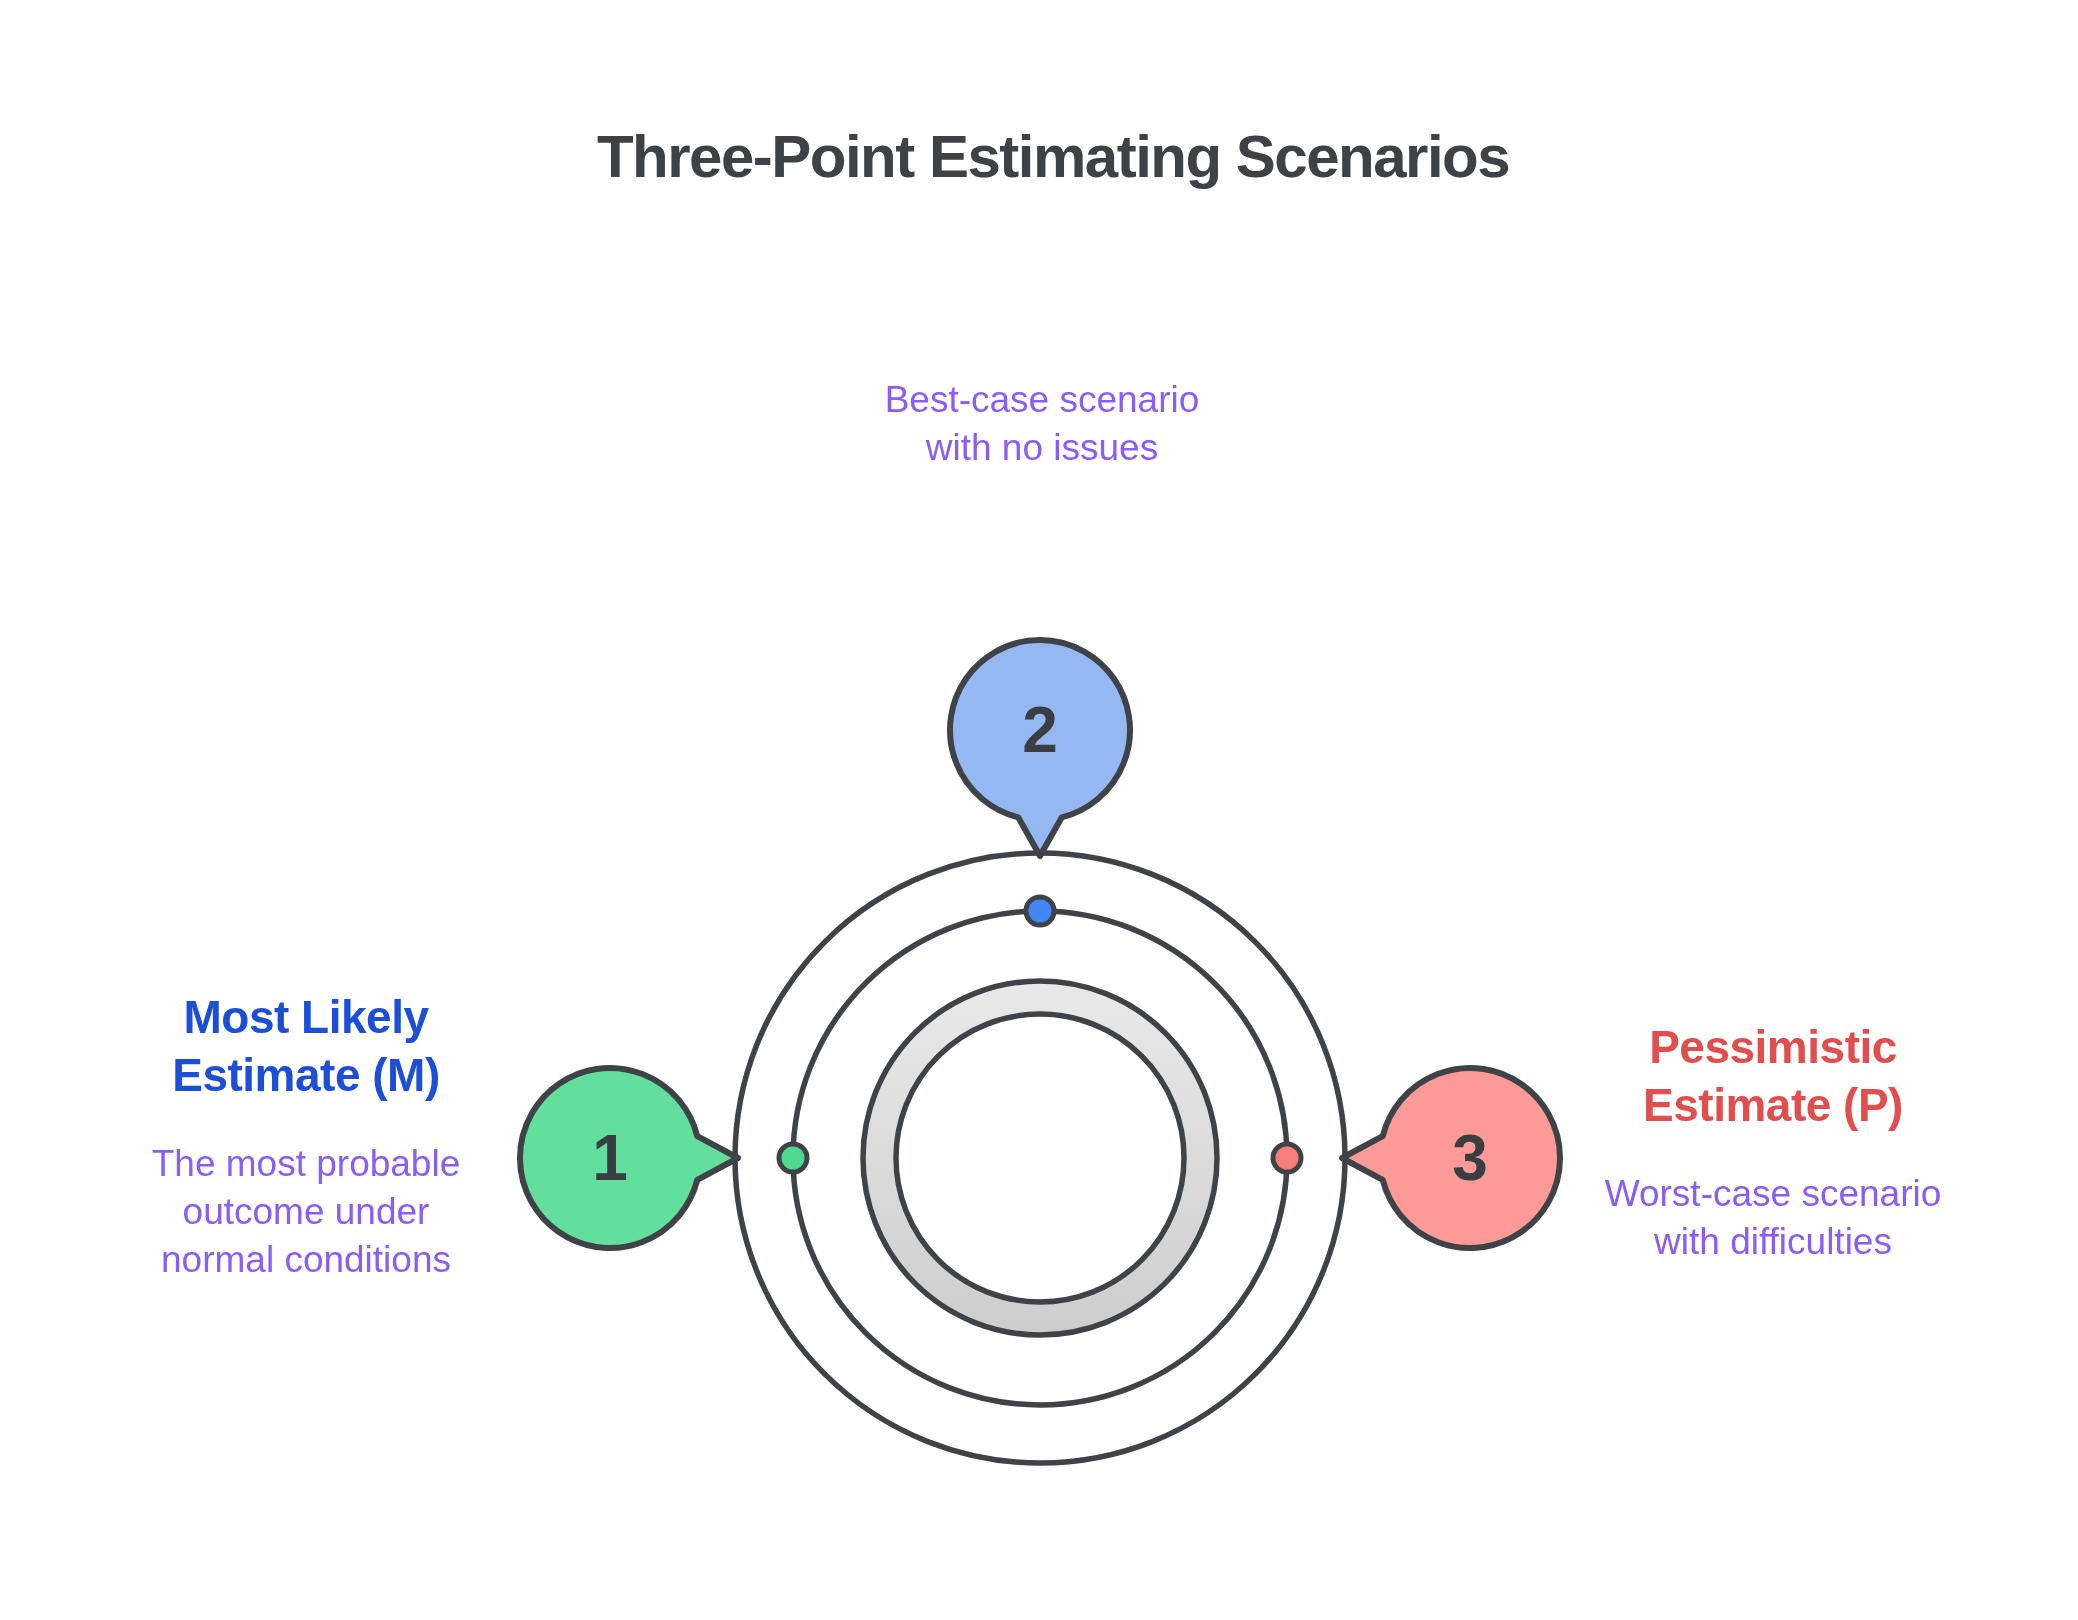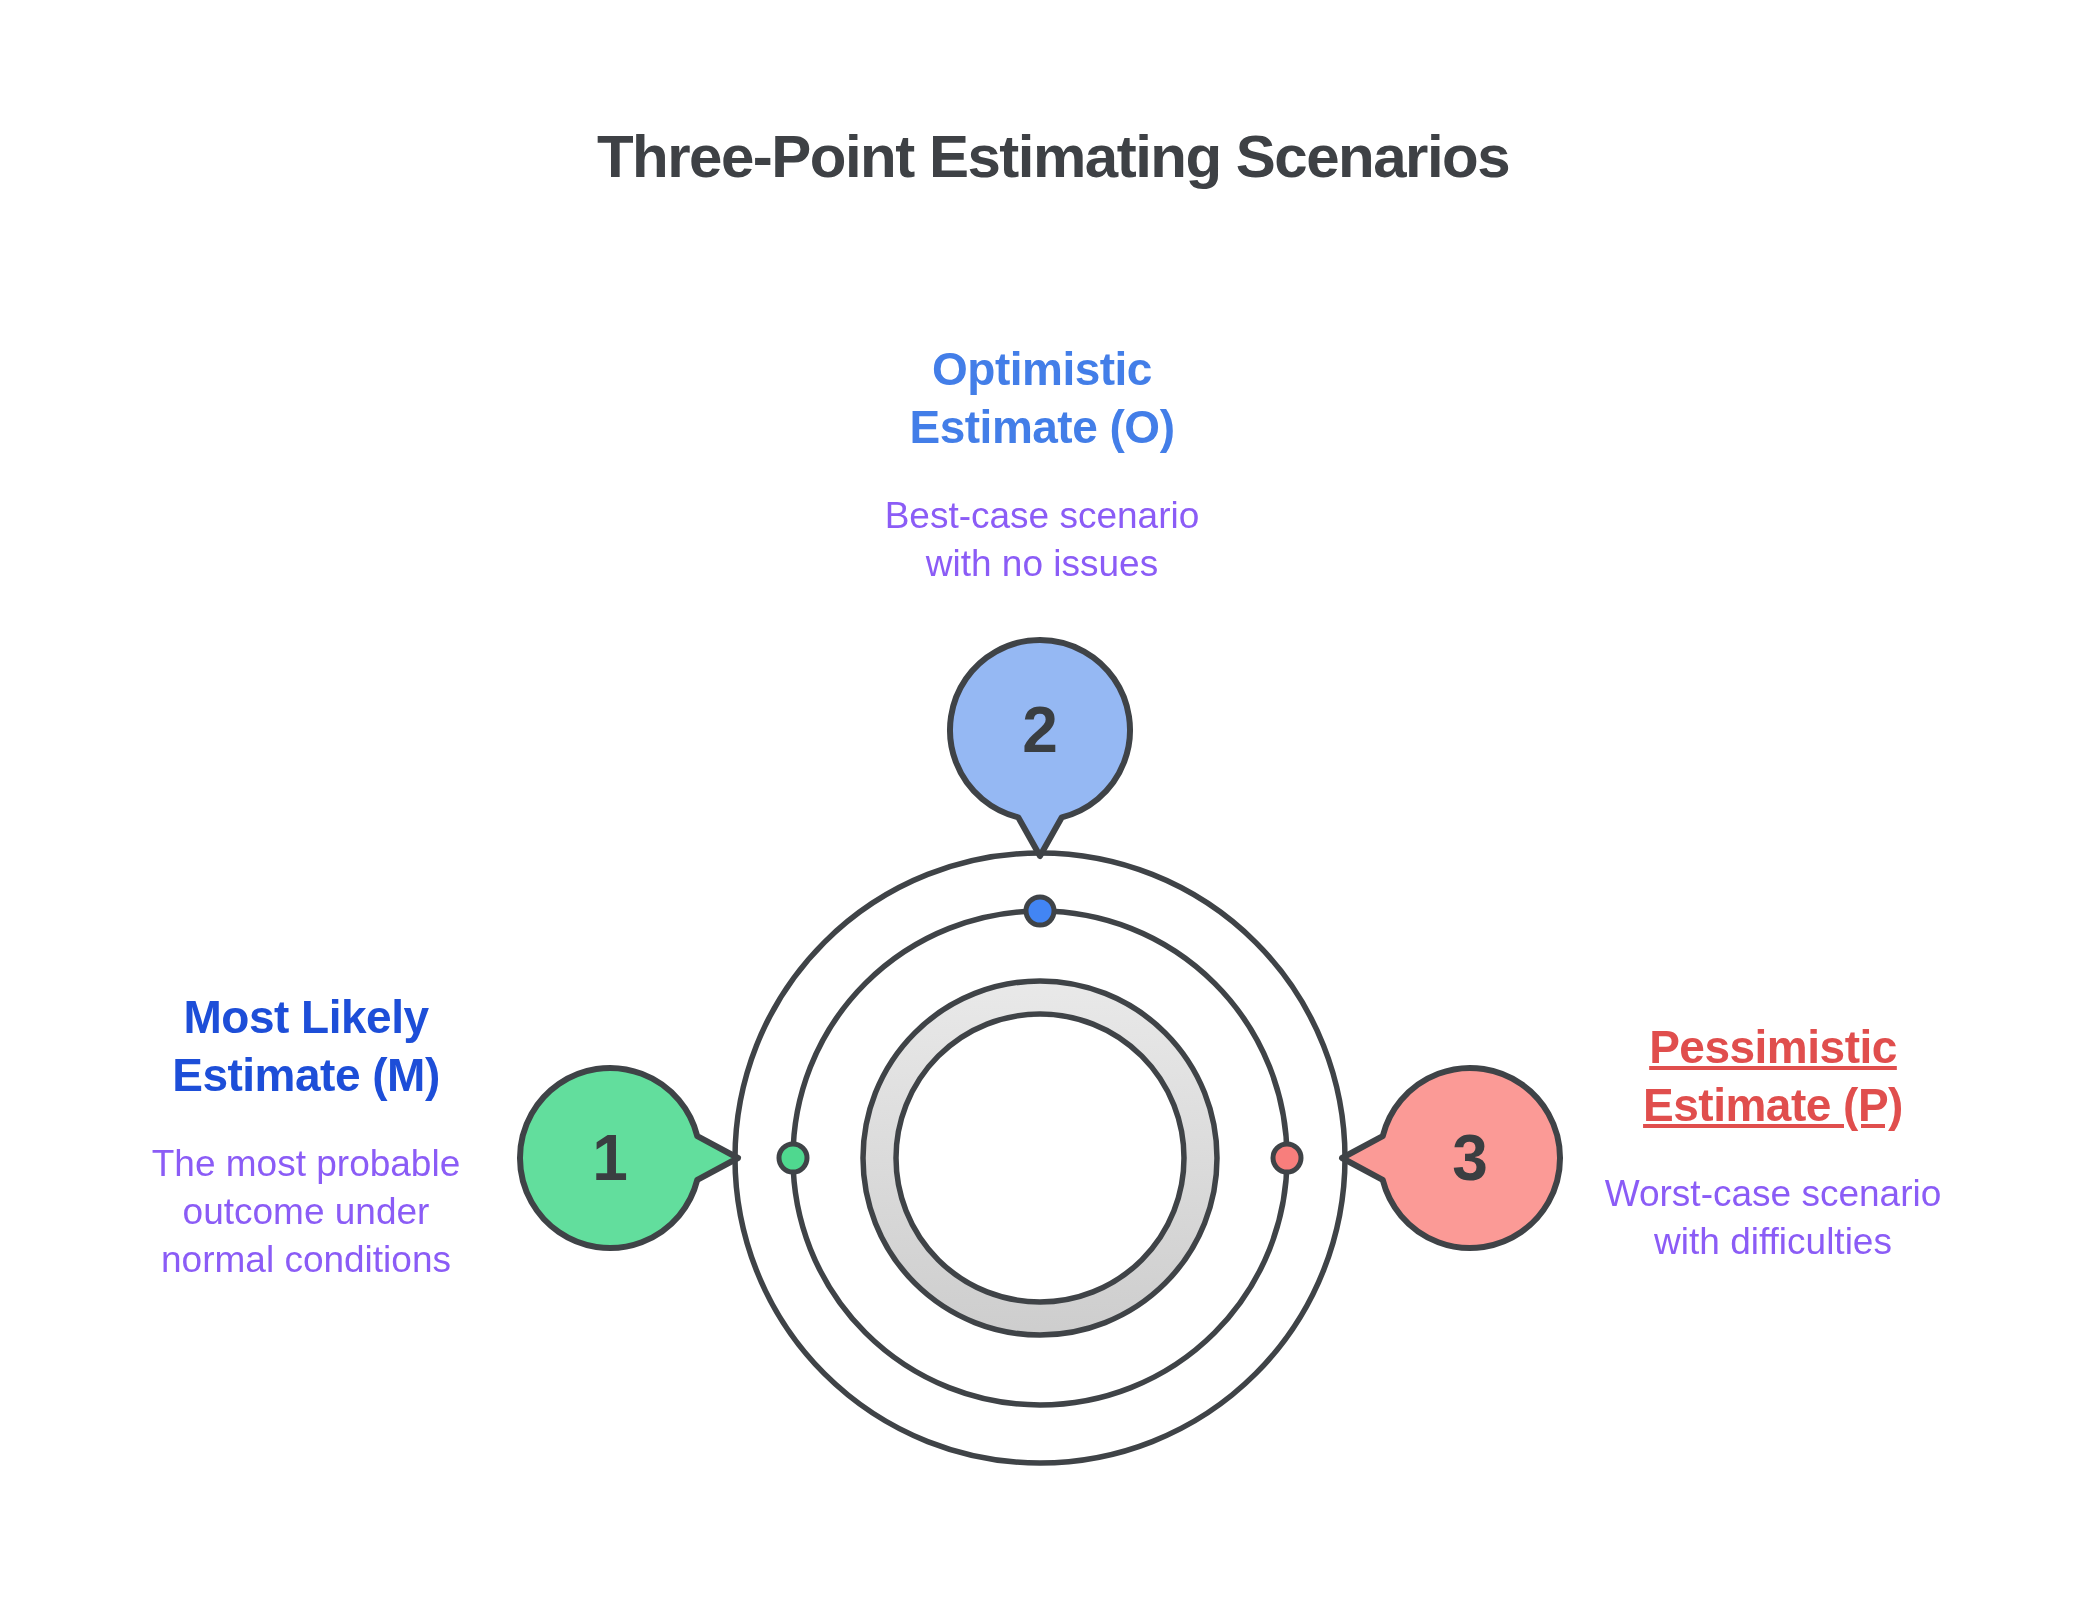--- a/index.html
+++ b/index.html
@@ -111,34 +111,32 @@
     <circle cx="1287" cy="1158" r="14" stroke="#3F4347" stroke-width="5" fill="#F87E7C"></circle>
   </svg>
 
   <div class="page-title" style="color: rgb(62, 65, 69);">Three-Point Estimating Scenarios</div>
 
   <div class="bubble-num num-1">1</div>
   <div class="bubble-num num-2">2</div>
   <div class="bubble-num num-3">3</div>
 
   <div class="label-block block-optimistic">
-    <div class="label-heading" style="color: rgb(67, 126, 232);">Optimistic
-Estimate (O)</div>
     <div class="label-desc">Best-case scenario
 with no issues</div>
   </div>
 
   <div class="label-block block-mostlikely">
     <div class="label-heading" style="color: #1d4ed8;">Most Likely
 Estimate (M)</div>
     <div class="label-desc">The most probable
 outcome under
 normal conditions</div>
   </div>
 
   <div class="label-block block-pessimistic">
-    <div class="label-heading" style="color: rgb(224, 78, 77); text-decoration: underline;">Pessimistic
+    <div class="label-heading" style="color: rgb(224, 78, 77);">Pessimistic
 Estimate (P)</div>
     <div class="label-desc">Worst-case scenario
 with difficulties</div>
   </div>
 
 </div>
 
 </body></html>

